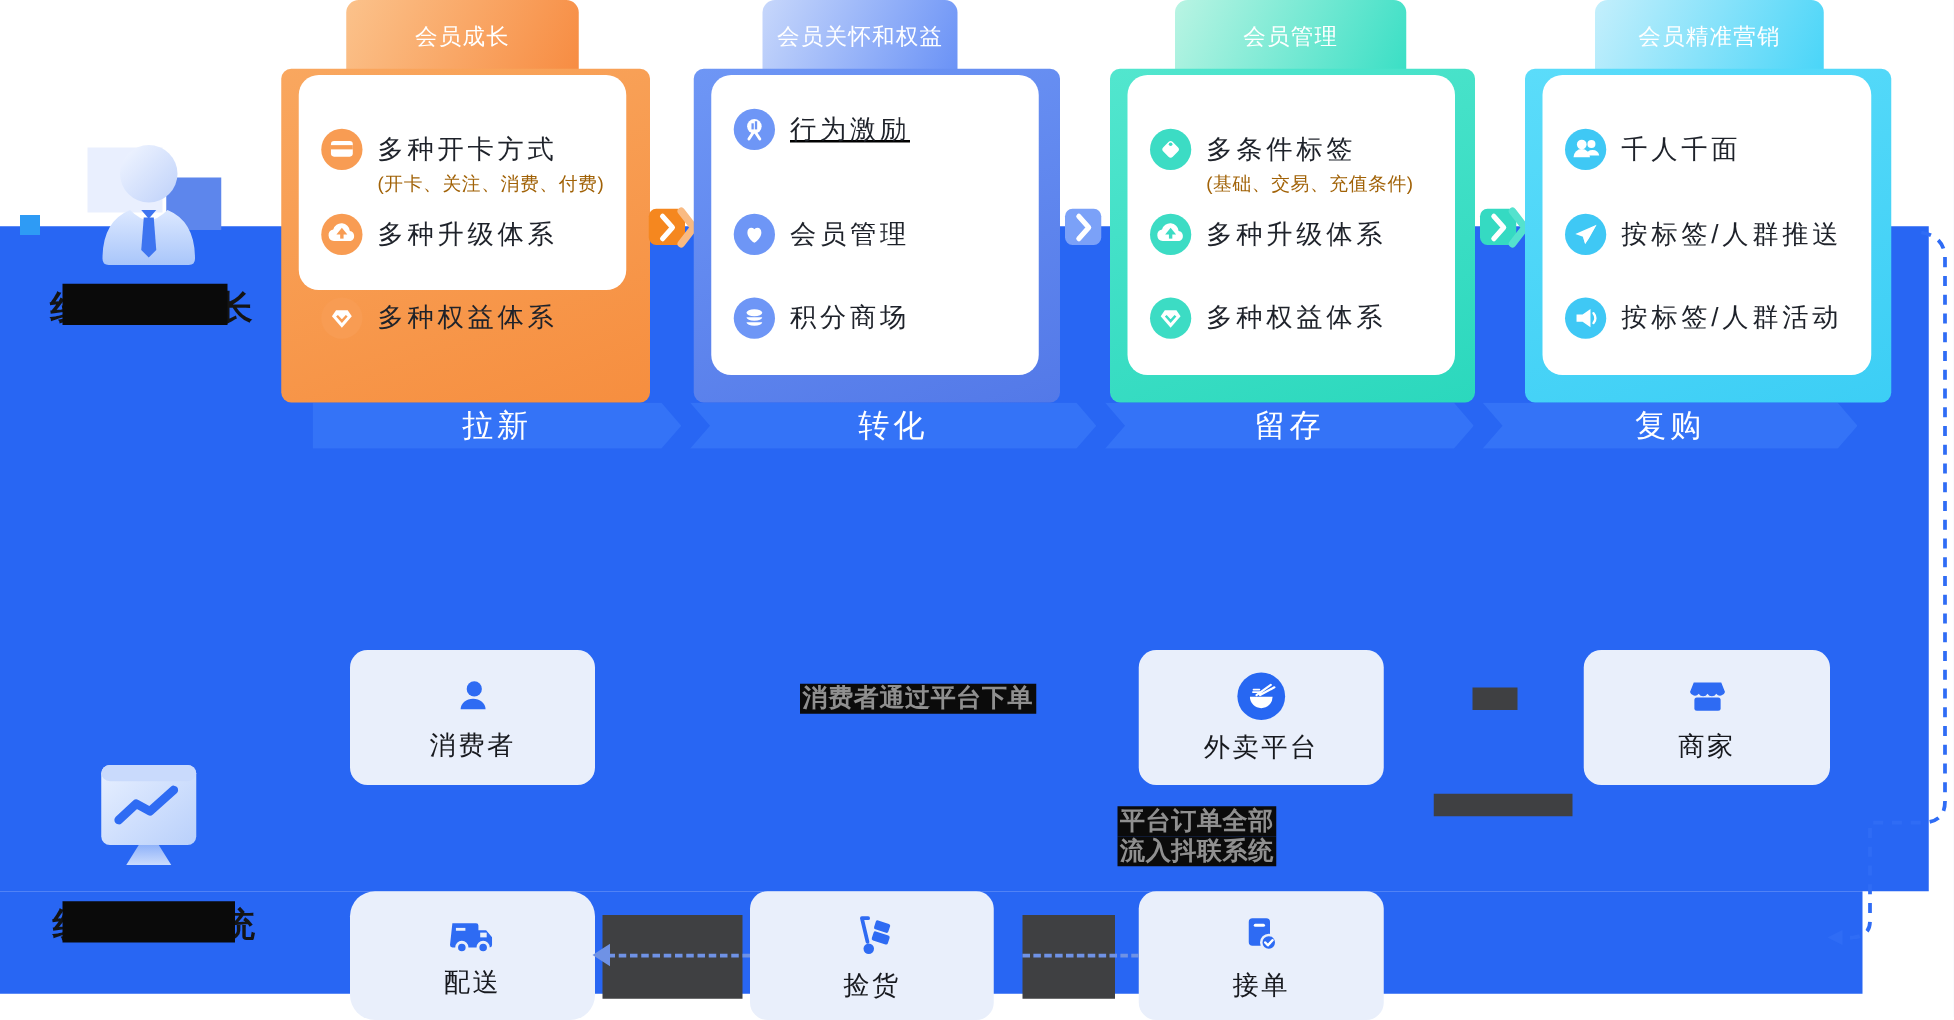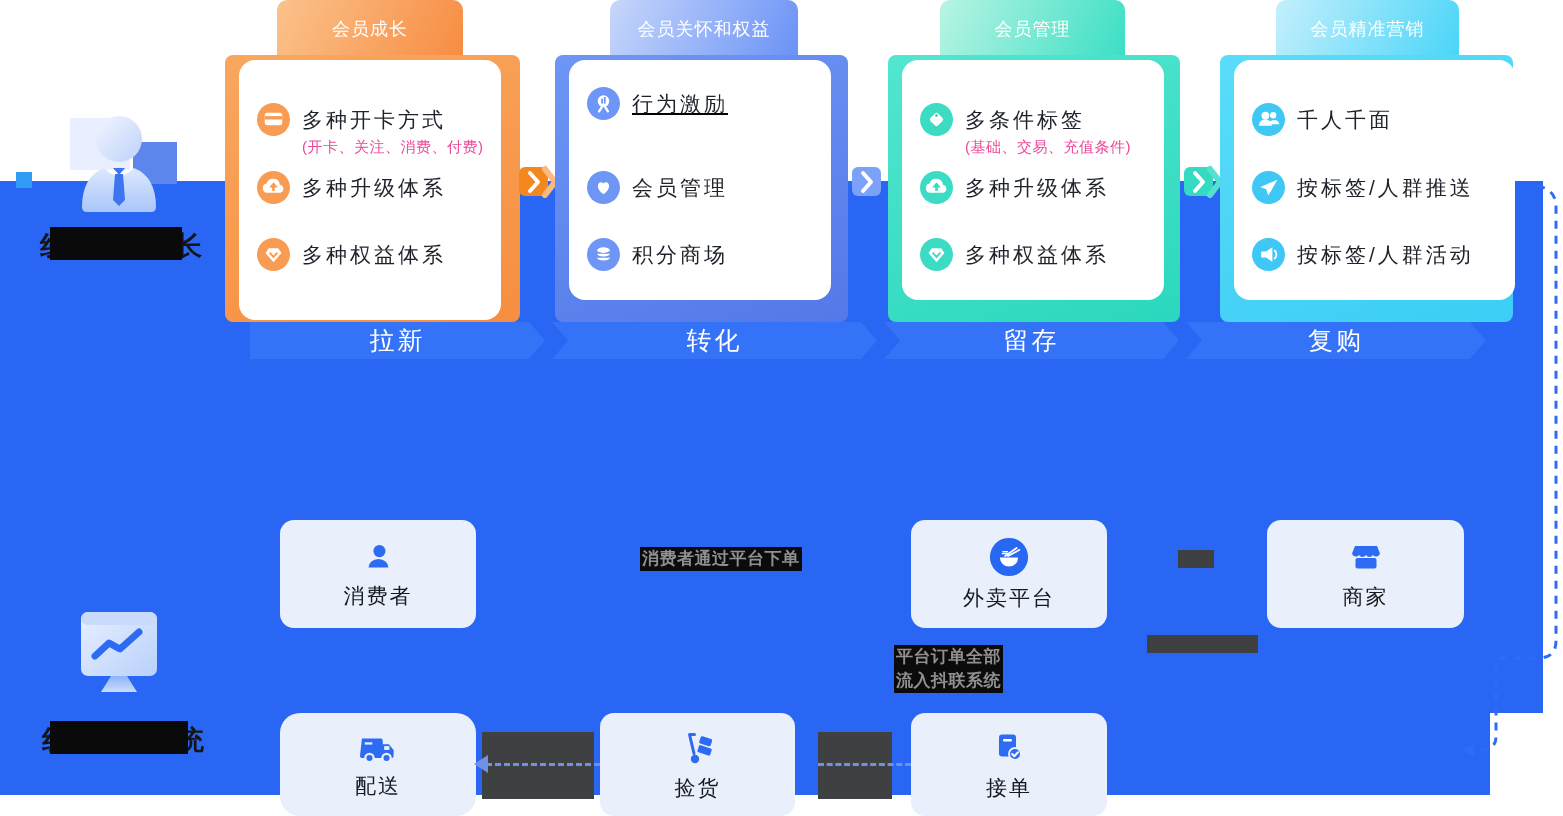--- a/index.html
+++ b/index.html
@@ -21,40 +21,40 @@
   
   .card-wrap{top:0;height:322px;}
   .tab{position:absolute;top:0;height:58px;border-radius:10px 10px 0 0;
        display:flex;align-items:center;justify-content:center;
        color:#fff;font-size:18px;letter-spacing:1px;font-weight:500;}
   .frame{position:absolute;top:55px;left:0;right:0;bottom:0;border-radius:8px;}
   .inner{position:absolute;top:60px;background:#fff;border-radius:16px;}
   .row{position:absolute;left:18px;right:6px;display:flex;align-items:flex-start;gap:12px;}
   .irow-ic{width:33px;height:33px;border-radius:50%;flex:0 0 33px;}
   .ititle{font-size:21px;color:#1E222A;letter-spacing:3px;line-height:33px;white-space:nowrap;}
-  .isub{font-size:15px;color:#ec4899;letter-spacing:.5px;margin-top:2px;white-space:nowrap;}
+  .isub{font-size:15px;color:#a16207;letter-spacing:.5px;margin-top:2px;white-space:nowrap;}
 
   .theme-orange .tab{background:linear-gradient(115deg,#FBC28B,#F78C42);}
   .theme-orange .frame{background:linear-gradient(160deg,#F9A75F,#F68E3F);}
   .theme-blue .tab{background:linear-gradient(115deg,#C7D7FB,#6A92F6);}
   .theme-blue .frame{background:linear-gradient(160deg,#6E96F5,#5379E8);}
   .theme-teal .tab{background:linear-gradient(115deg,#B9F4E3,#3ADFC5);}
   .theme-teal .frame{background:linear-gradient(160deg,#52E6CE,#2BD8BD);}
   .theme-cyan .tab{background:linear-gradient(115deg,#C4EFFC,#49D5F8);}
   .theme-cyan .frame{background:linear-gradient(160deg,#5BDCFA,#3CCEF5);}
 
   
   .arrow-block{width:29px;height:29px;border-radius:6px;display:flex;align-items:center;justify-content:center;}
 
   
   .node{background:#E9EFFB;border-radius:14px;display:flex;flex-direction:column;
         align-items:center;justify-content:center;gap:6px;}
   .nlabel{font-size:21px;color:#17191E;font-weight:500;letter-spacing:2px;}
   .darkblock{background:#3F4042;}
-  .note{background:#0B0B0B;color:#909090;font-weight:700;font-size:17px;
+  .note{background:#0B0B0B;color:#909090;font-weight:700;font-size:20px;
         letter-spacing:.5px;line-height:22px;padding:1px 2px;white-space:nowrap;}
   .actor-label{font-size:27px;font-weight:700;color:#141414;letter-spacing:0;
                white-space:nowrap;text-align:center;}
   .actor-wrap{height:31px;display:flex;justify-content:center;}
   .actor-cover{position:absolute;top:-1px;bottom:-1px;background:#0A0A0A;}
 
   
   .dash-line{border-top:3px dashed #6F92E5;height:0;}
   .arrowhead-left{width:0;height:0;border-top:9px solid transparent;border-bottom:9px solid transparent;
                   border-right:14px solid #6F92E5;}
@@ -83,21 +83,21 @@
     </div>
   <div class="abs band mid" style="left:1186px;width:300px;">
       <span>复购</span>
     </div>
 
   <div class="abs card-wrap theme-orange" style="left:225px;width:295px;">
     <div class="tab" style="left:52px;width:186px;">
         <span>会员成长</span>
       </div>
     <div class="frame"></div>
-    <div class="inner" style="left:14px;width:262px;height:260px;">
+    <div class="inner" style="left:14px;width:262px;height:172px;">
       <div class="row" style="top:43px;">
         <svg class="irow-ic" style="background:#F89C53" viewBox="0 0 34 34">
           <rect x="8" y="10" width="18" height="13" rx="2.5" fill="#fff"></rect>
             <rect x="8" y="13.5" width="18" height="3.5" fill="#F89C53"></rect>
         </svg>
         <div>
           <div class="ititle">多种开卡方式</div>
           <div class="isub">(开卡、关注、消费、付费)</div>
         </div>
       </div>
@@ -124,21 +124,21 @@
       <svg width="14" height="24" viewBox="0 0 14 24">
         <polyline points="3,3 11,12 3,21" stroke="#fff" stroke-width="4" fill="none" stroke-linecap="round" stroke-linejoin="round"></polyline>
         </svg>
     </div>
     <svg class="abs" style="left:22px;top:-2px;" width="18" height="34" viewBox="0 0 18 34">
       <polyline points="4,4 14,17 4,30" stroke="#F9BA82" stroke-width="6" fill="none" stroke-linecap="round" stroke-linejoin="round"></polyline>
       </svg>
   </div>
 
   <div class="abs card-wrap theme-blue" style="left:555px;width:293px;">
-    <div class="tab" style="left:55px;width:188px;">
+    <div class="tab" style="left:55px;width:156px;">
         <span>会员关怀和权益</span>
       </div>
     <div class="frame"></div>
     <div class="inner" style="left:14px;width:262px;height:240px;">
       <div class="row" style="top:27px;text-decoration:underline;">
         <svg class="irow-ic" style="background:#6E96F6" viewBox="0 0 34 34">
           <circle cx="17" cy="14.5" r="6" fill="#fff"></circle>
           <rect x="14.6" y="12" width="1.9" height="5" fill="#6E96F6"></rect>
             <rect x="17.4" y="10.3" width="1.9" height="6.7" fill="#6E96F6"></rect>
           <path d="M12.5 25 L16 19.5 M21.5 25 L18 19.5" stroke="#fff" stroke-width="2.4" stroke-linecap="round"></path>
@@ -215,21 +215,21 @@
     <svg class="abs" style="left:22px;top:-2px;" width="18" height="34" viewBox="0 0 18 34">
       <polyline points="4,4 14,17 4,30" stroke="#54E2CE" stroke-width="6" fill="none" stroke-linecap="round" stroke-linejoin="round"></polyline>
       </svg>
   </div>
 
   <div class="abs card-wrap theme-cyan" style="left:1220px;width:293px;">
     <div class="tab" style="left:56px;width:183px;">
         <span>会员精准营销</span>
       </div>
     <div class="frame"></div>
-    <div class="inner" style="left:14px;width:263px;height:240px;padding-left:18px;">
+    <div class="inner" style="left:14px;width:263px;height:240px;">
       <div class="row" style="top:43px;">
         <svg class="irow-ic" style="background:#3FC8F5" viewBox="0 0 34 34">
           <circle cx="13.8" cy="13" r="4" fill="#fff"></circle>
             <path d="M7 23.5 a6.8 6.8 0 0 1 13.6 0 z" fill="#fff"></path>
           <circle cx="21.8" cy="12.6" r="3.3" fill="#fff"></circle>
             <path d="M17.2 22 a5.6 5.6 0 0 1 11 0 z" fill="#fff"></path>
         </svg>
         <div class="ititle">千人千面</div>
       </div>
       <div class="row" style="top:111px;">

